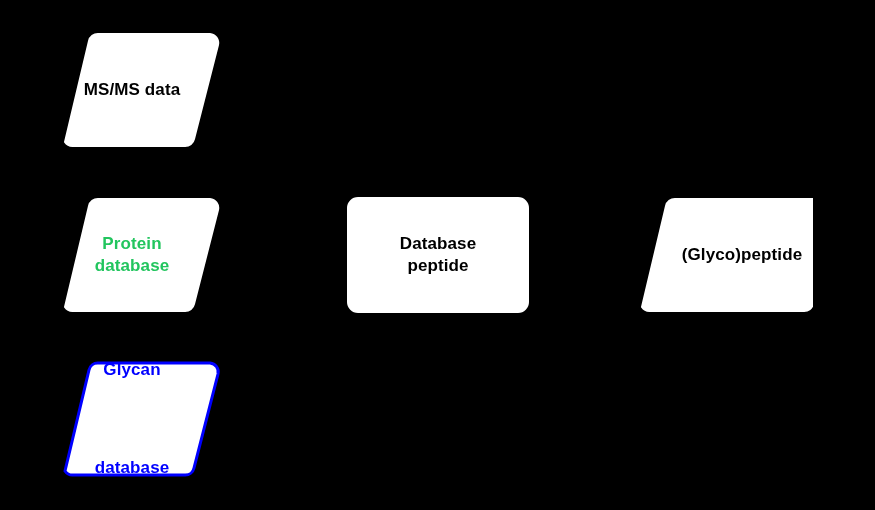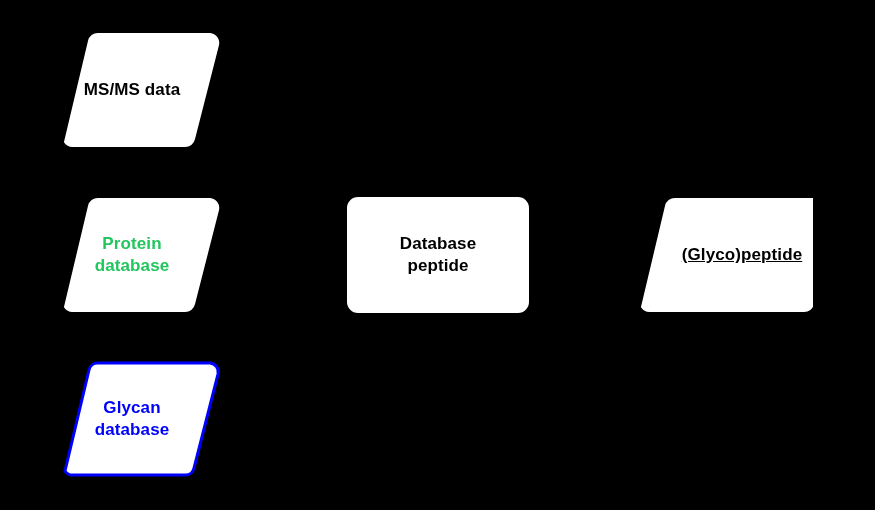--- a/index.html
+++ b/index.html
@@ -38,34 +38,34 @@
     justify-content: center;
     text-align: center;
     font-size: 17px;
     font-weight: bold;
     line-height: 1.28;
     letter-spacing: 0.1px;
     color: #000000;
     white-space: pre;
     pointer-events: none;
   }
-  .node.accent .node-label { color: #0000ff; }
+  .node.accent .node-label { color: #0000ff; justify-content: space-between; }
 
   
   #node-msms-data         { left: 32px;  top: 30px;  width: 192px; height: 120px; }
   #node-protein-database  { left: 32px;  top: 195px; width: 192px; height: 120px; }
   #node-database-search   { left: 346px; top: 196px; width: 184px; height: 118px; }
   #node-glycopeptide-ids  { left: 635px; top: 195px; width: 208px; height: 120px; }
   #node-glycan-database   { left: 32px;  top: 359px; width: 192px; height: 120px; }
 
   
   #node-msms-data        .node-label { padding-left: 8px; }
   #node-protein-database .node-label { padding-left: 8px; }
   #node-glycan-database  .node-label { padding-left: 8px; }
-  #node-glycopeptide-ids .node-label { padding-left: 6px; text-decoration: underline; }
+  #node-glycopeptide-ids .node-label { padding-left: 6px; }
 </style>
 </head>
 <body style="background: rgb(0, 0, 0);">
 
 <div id="canvas" style="width: 813px; height: 510px; background: rgb(0, 0, 0);">
 
   <div class="node" id="node-msms-data">
     <svg class="node-svg" viewBox="0 0 192 120" preserveAspectRatio="none">
       <path d="M 33 112 L 57 11 A 9 9 0 0 1 66 4 L 178 4 A 9 9 0 0 1 186 15 L 162 109
                A 9 9 0 0 1 153 116 L 41 116 A 9 9 0 0 1 33 112 Z" fill="#ffffff" stroke="#ffffff" stroke-width="2"></path>

